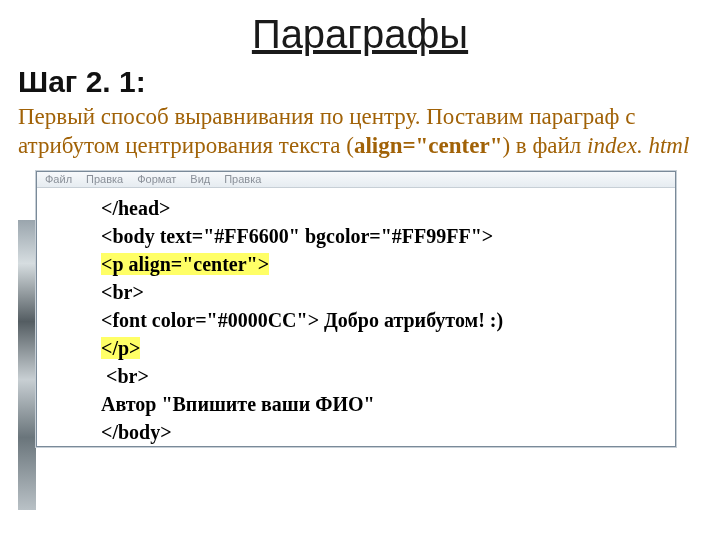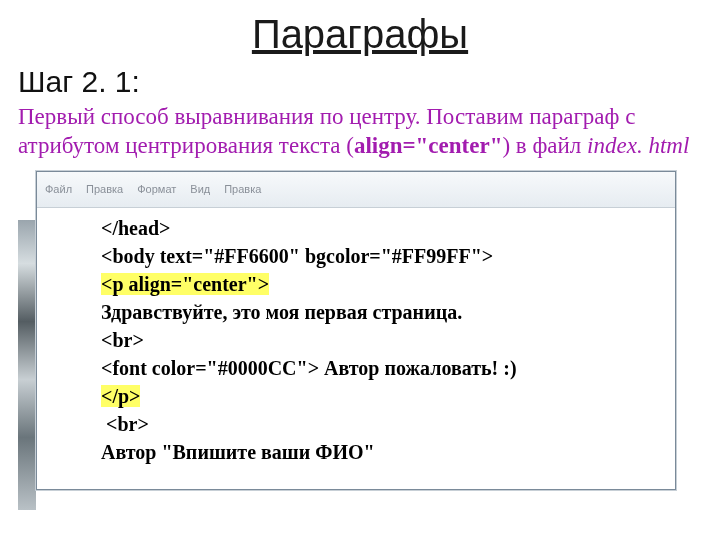--- a/index.html
+++ b/index.html
@@ -16,55 +16,55 @@
     font-size: 40px;
     font-weight: 400;
     text-decoration: underline;
     font-family: 'Comic Sans MS', 'Trebuchet MS', sans-serif;
     margin-top: 12px;
     color: #1a1a1a;
   }
   .step {
     font-family: 'Comic Sans MS', 'Trebuchet MS', sans-serif;
     font-size: 30px;
-    font-weight: 400;
+    font-weight: 700;
     margin: 8px 0 4px 18px;
     color: #111;
   }
   .desc {
     font-family: Georgia, 'Times New Roman', serif;
     font-size: 23px;
     line-height: 1.25;
     margin: 0 18px 10px 18px;
-    color: #a21caf;
+    color: #a16207;
   }
   .desc .bold { font-weight: 700; }
   .desc .ital { font-style: italic; }
   .editor-frame {
     margin: 0 18px 0 36px;
     border: 1px solid #7a8a99;
     background: #eef2f5;
     width: 640px;
     box-shadow: 0 0 0 1px #c7cfd6;
   }
   .editor-menubar {
-    height: 36px;
+    height: 16px;
     background: linear-gradient(#f7f9fb, #e6ecf1);
     border-bottom: 1px solid #c7cfd6;
     display: flex;
     align-items: center;
     gap: 14px;
     padding: 0 8px;
     font-family: Tahoma, Verdana, sans-serif;
     font-size: 11px;
     color: #8a9099;
   }
   .editor-content {
     background: #fff;
-    padding: 6px 8px 23px 64px;
+    padding: 6px 8px 0 64px;
     font-family: 'Times New Roman', serif;
     font-size: 20px;
     font-weight: 700;
     line-height: 1.4;
     color: #000;
   }
   .editor-content .line { white-space: pre; }
   .hl { background: #ffff66; }
   .left-stripe {
     position: absolute;
@@ -94,20 +94,20 @@
     <span>Файл</span>
     <span>Правка</span>
     <span>Формат</span>
     <span>Вид</span>
     <span>Правка</span>
   </div>
   <div class="editor-content">
     <div class="line">&lt;/head&gt;</div>
     <div class="line">&lt;body text="#FF6600" bgcolor="#FF99FF"&gt;</div>
     <div class="line"><span class="hl">&lt;p align="center"&gt;</span></div>
-    <div class="line">Здравствуйте, это моя первая страница.</div>
     <div class="line">&lt;br&gt;</div>
-    <div class="line"><span>&lt;font color="#0000CC"&gt; </span><span>Автор пожаловать! :)</span></div>
+    <div class="line"><span>&lt;font color="#0000CC"&gt; </span><span>Добро атрибутом! :)</span></div>
     <div class="line"><span class="hl">&lt;/p&gt;</span></div>
     <div class="line"> &lt;br&gt;</div>
     <div class="line">Автор "Впишите ваши ФИО"</div>
+    <div class="line">&lt;/body&gt;</div>
   </div>
 </div>
 
 </body></html>

